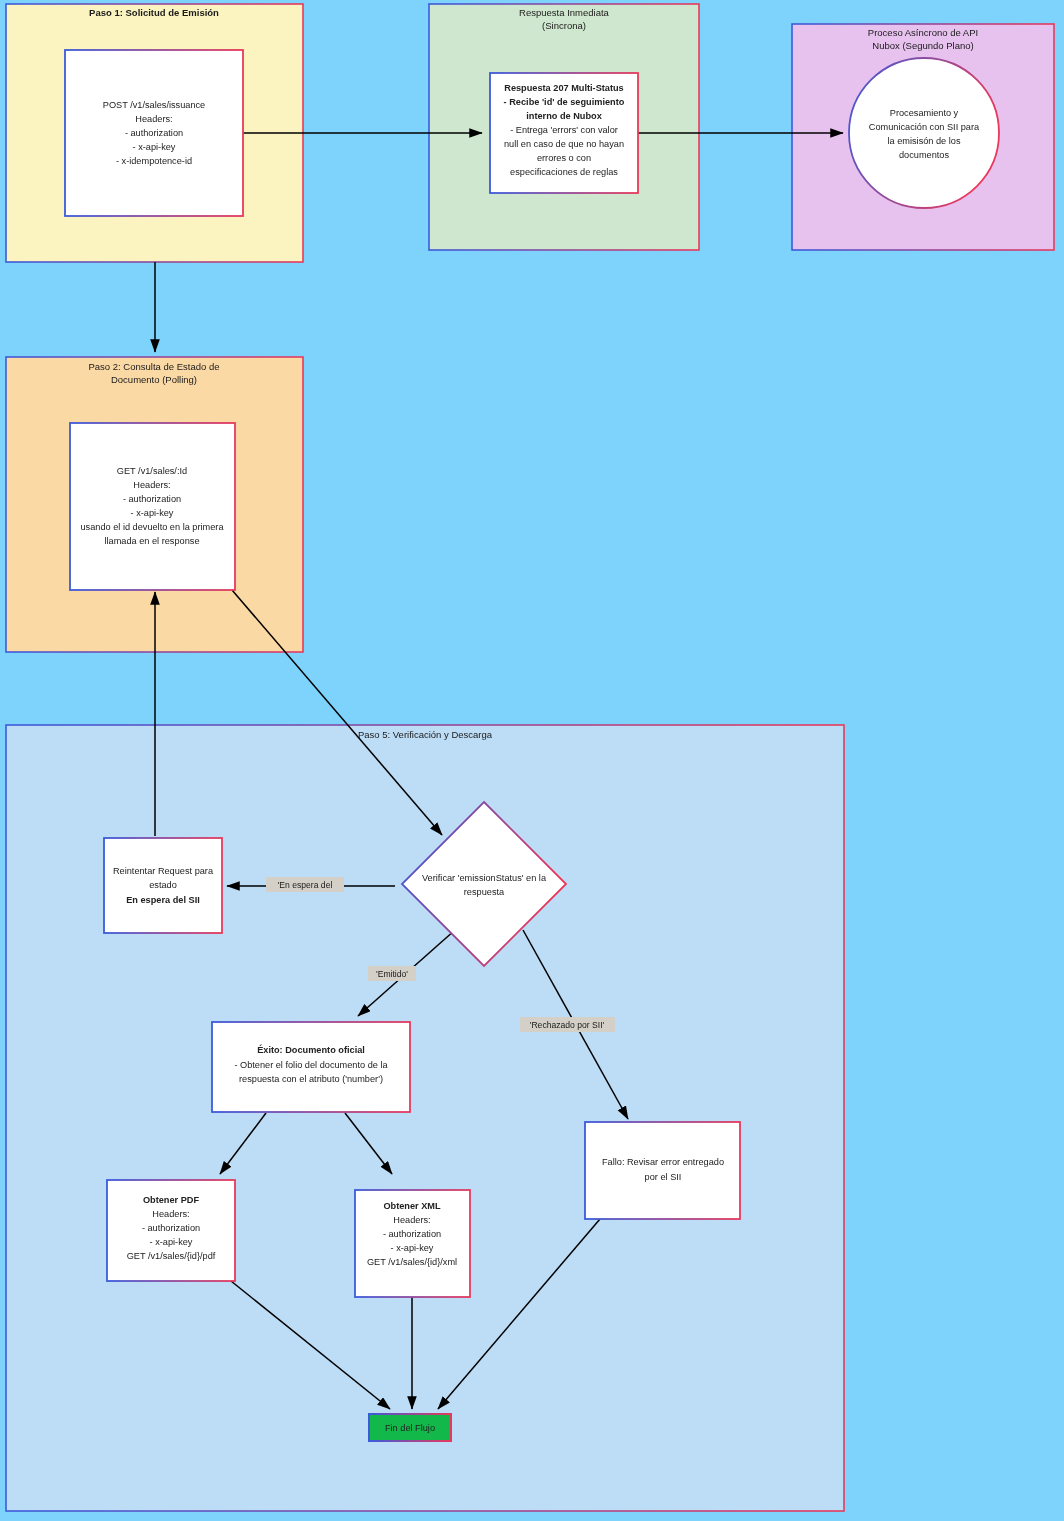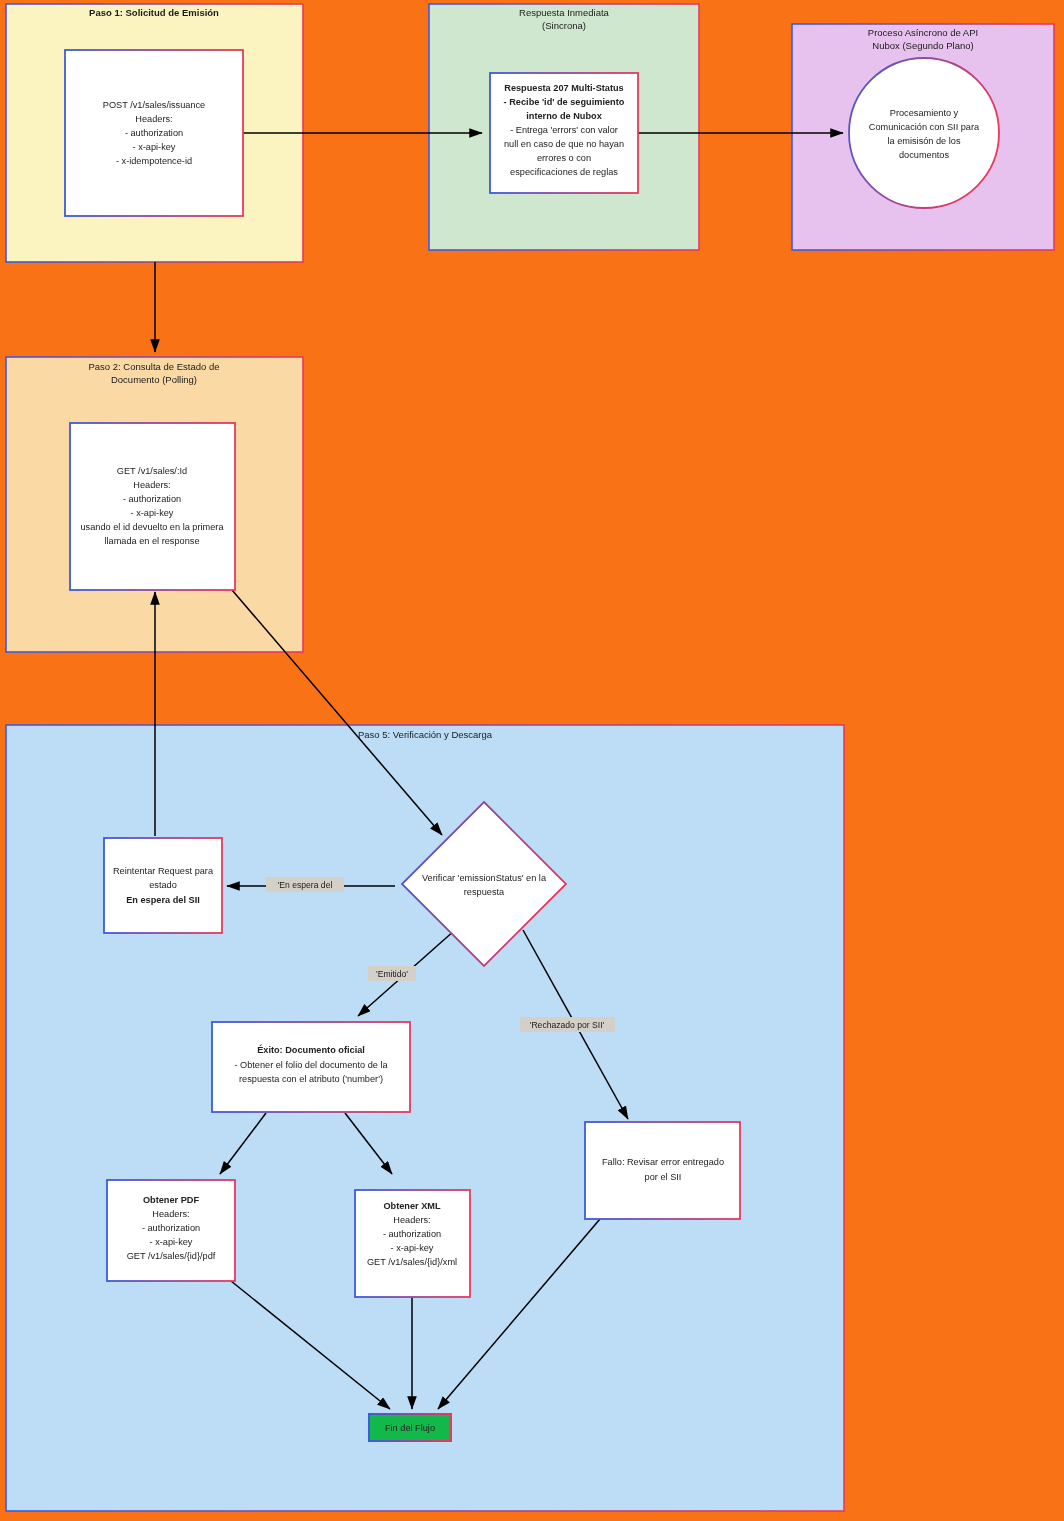--- a/index.html
+++ b/index.html
@@ -1,17 +1,17 @@
 <!DOCTYPE html>
 <html><head>
 <meta charset="utf-8">
 <style>
   html,body{margin:0;padding:0;background:#ffffff;}
   body{font-family:"Liberation Sans", sans-serif;}
-  #stage{position:relative;width:1064px;height:1521px;overflow:hidden;background:#f97316;}
+  #stage{position:relative;width:1064px;height:1521px;overflow:hidden;background:#7dd3fc;}
   svg#canvas{position:absolute;left:0;top:0;width:1064px;height:1521px;}
   .grp-title{font-size:9.5px;fill:#1b1b1b;text-anchor:middle;}
   .node-text{font-size:9.2px;fill:#222;text-anchor:middle;}
   .edge-label{font-size:8.6px;fill:#1b1b1b;text-anchor:middle;}
   .nodebox{fill:#ffffff;}
 </style>
 </head>
 <body>
 
 <div id="stage">

